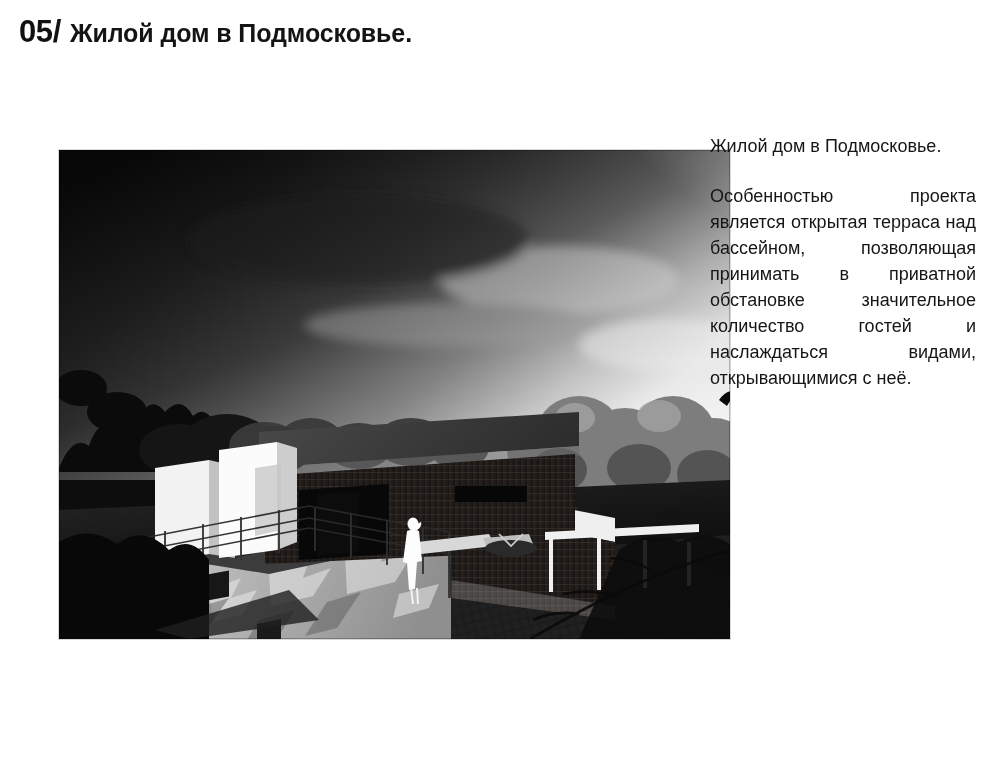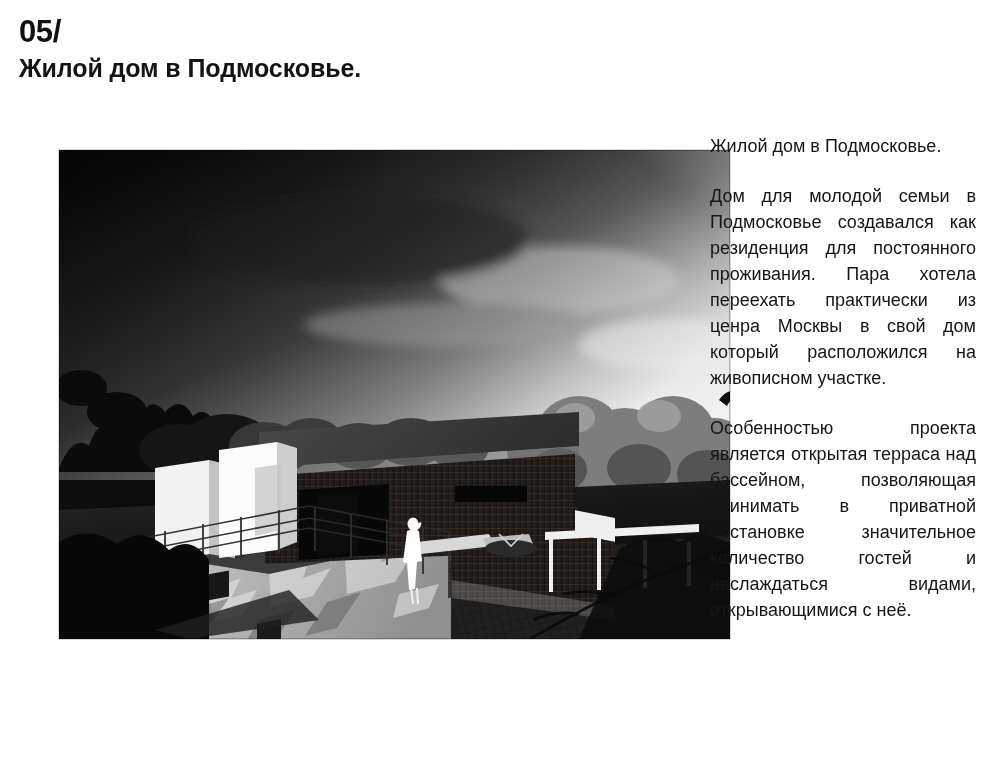--- a/index.html
+++ b/index.html
@@ -26,21 +26,20 @@
 
   
   .page-header {
     position: absolute;
     left: 19px;
     top: 16px;
     display: flex;
     align-items: baseline;
     gap: 9px;
     white-space: nowrap;
-    flex-direction: column;
   }
   .header-number {
     font-size: 31px;
     font-weight: bold;
     letter-spacing: -0.4px;
     color: #111111;
     line-height: 1;
   }
   .header-title {
     font-size: 25px;
@@ -328,17 +327,16 @@
         <path d="M96 480 L230 440 L260 470 L130 489 Z" fill="#1f1f1f" opacity="0.8"></path>
 
         <rect x="0" y="0" width="671" height="489" fill="url(#grain)" filter="url(#grain)" opacity="0.35"></rect>
         <rect x="0" y="0" width="671" height="489" fill="none" stroke="#000000" stroke-opacity="0.25" stroke-width="2"></rect>
       </g>
     </svg>
   </figure>
 
   <div class="text-column">
     <p class="lead-line">Жилой дом в Подмосковье.</p>
-    <p class="body-par">Дом для молодой семьи в Подмосковье создавался как резиденция для постоянного проживания. Пара хотела переехать практически из ценра Москвы в свой дом который расположился на живописном участке.</p>
     <p class="body-par">Особенностью проекта является открытая терраса над бассейном, позволяющая принимать в приватной обстановке значительное количество гостей и наслаждаться видами, открывающимися с неё.</p>
   </div>
 
 </div>
 
 </body></html>

